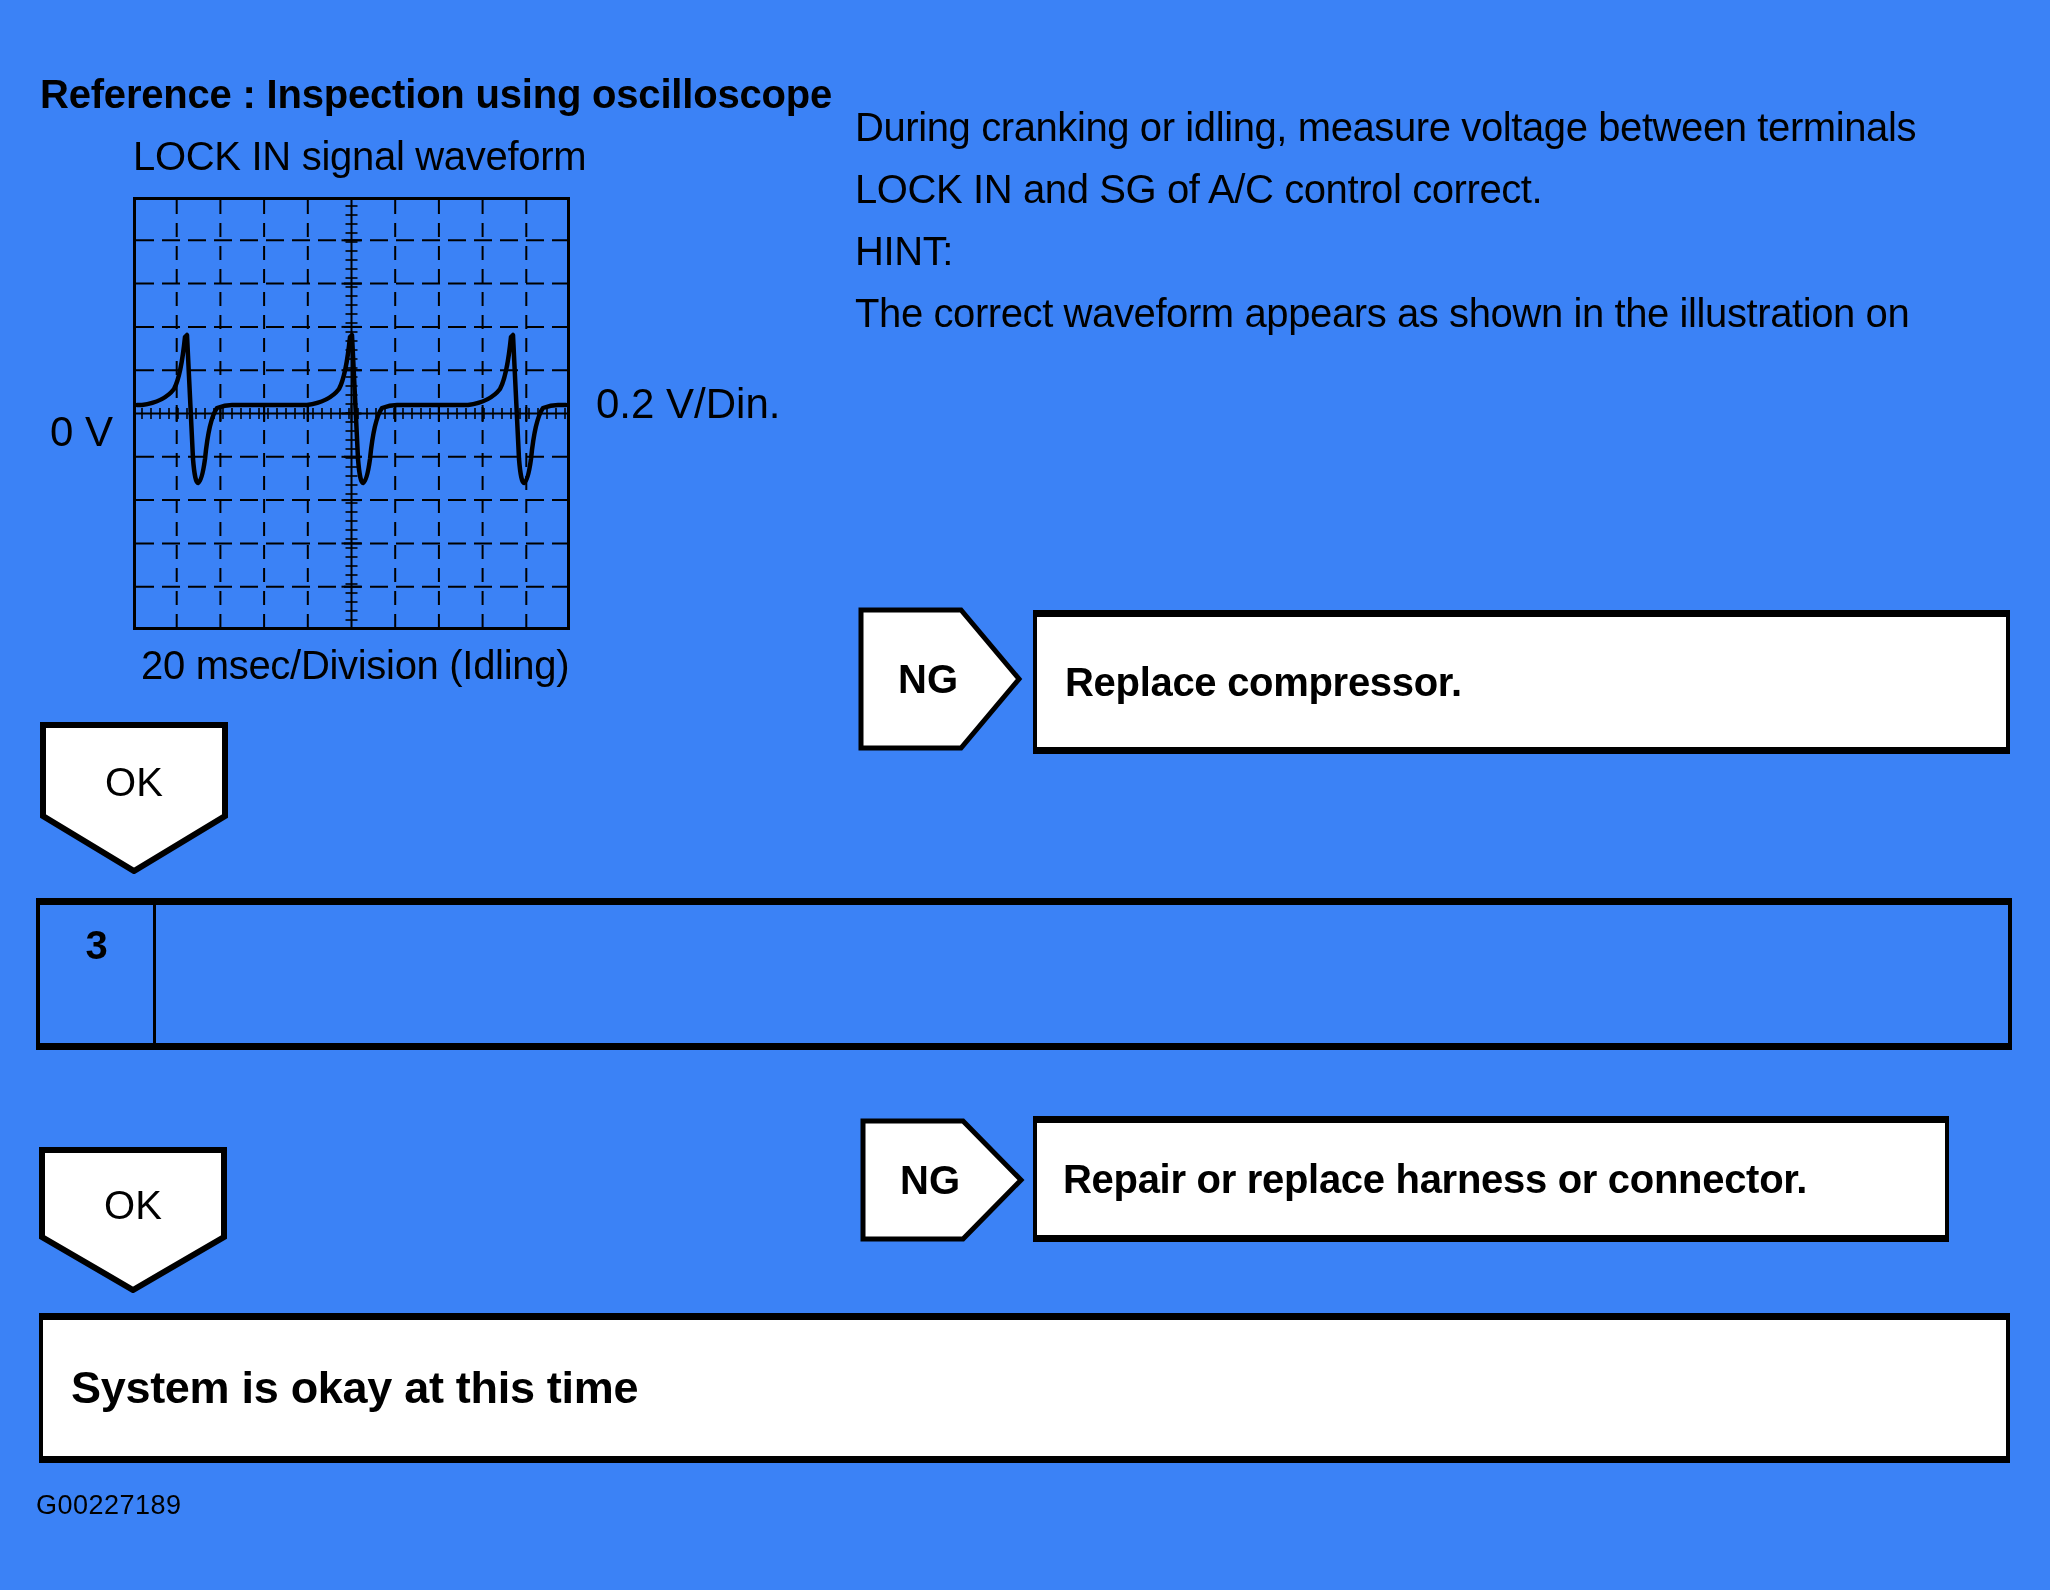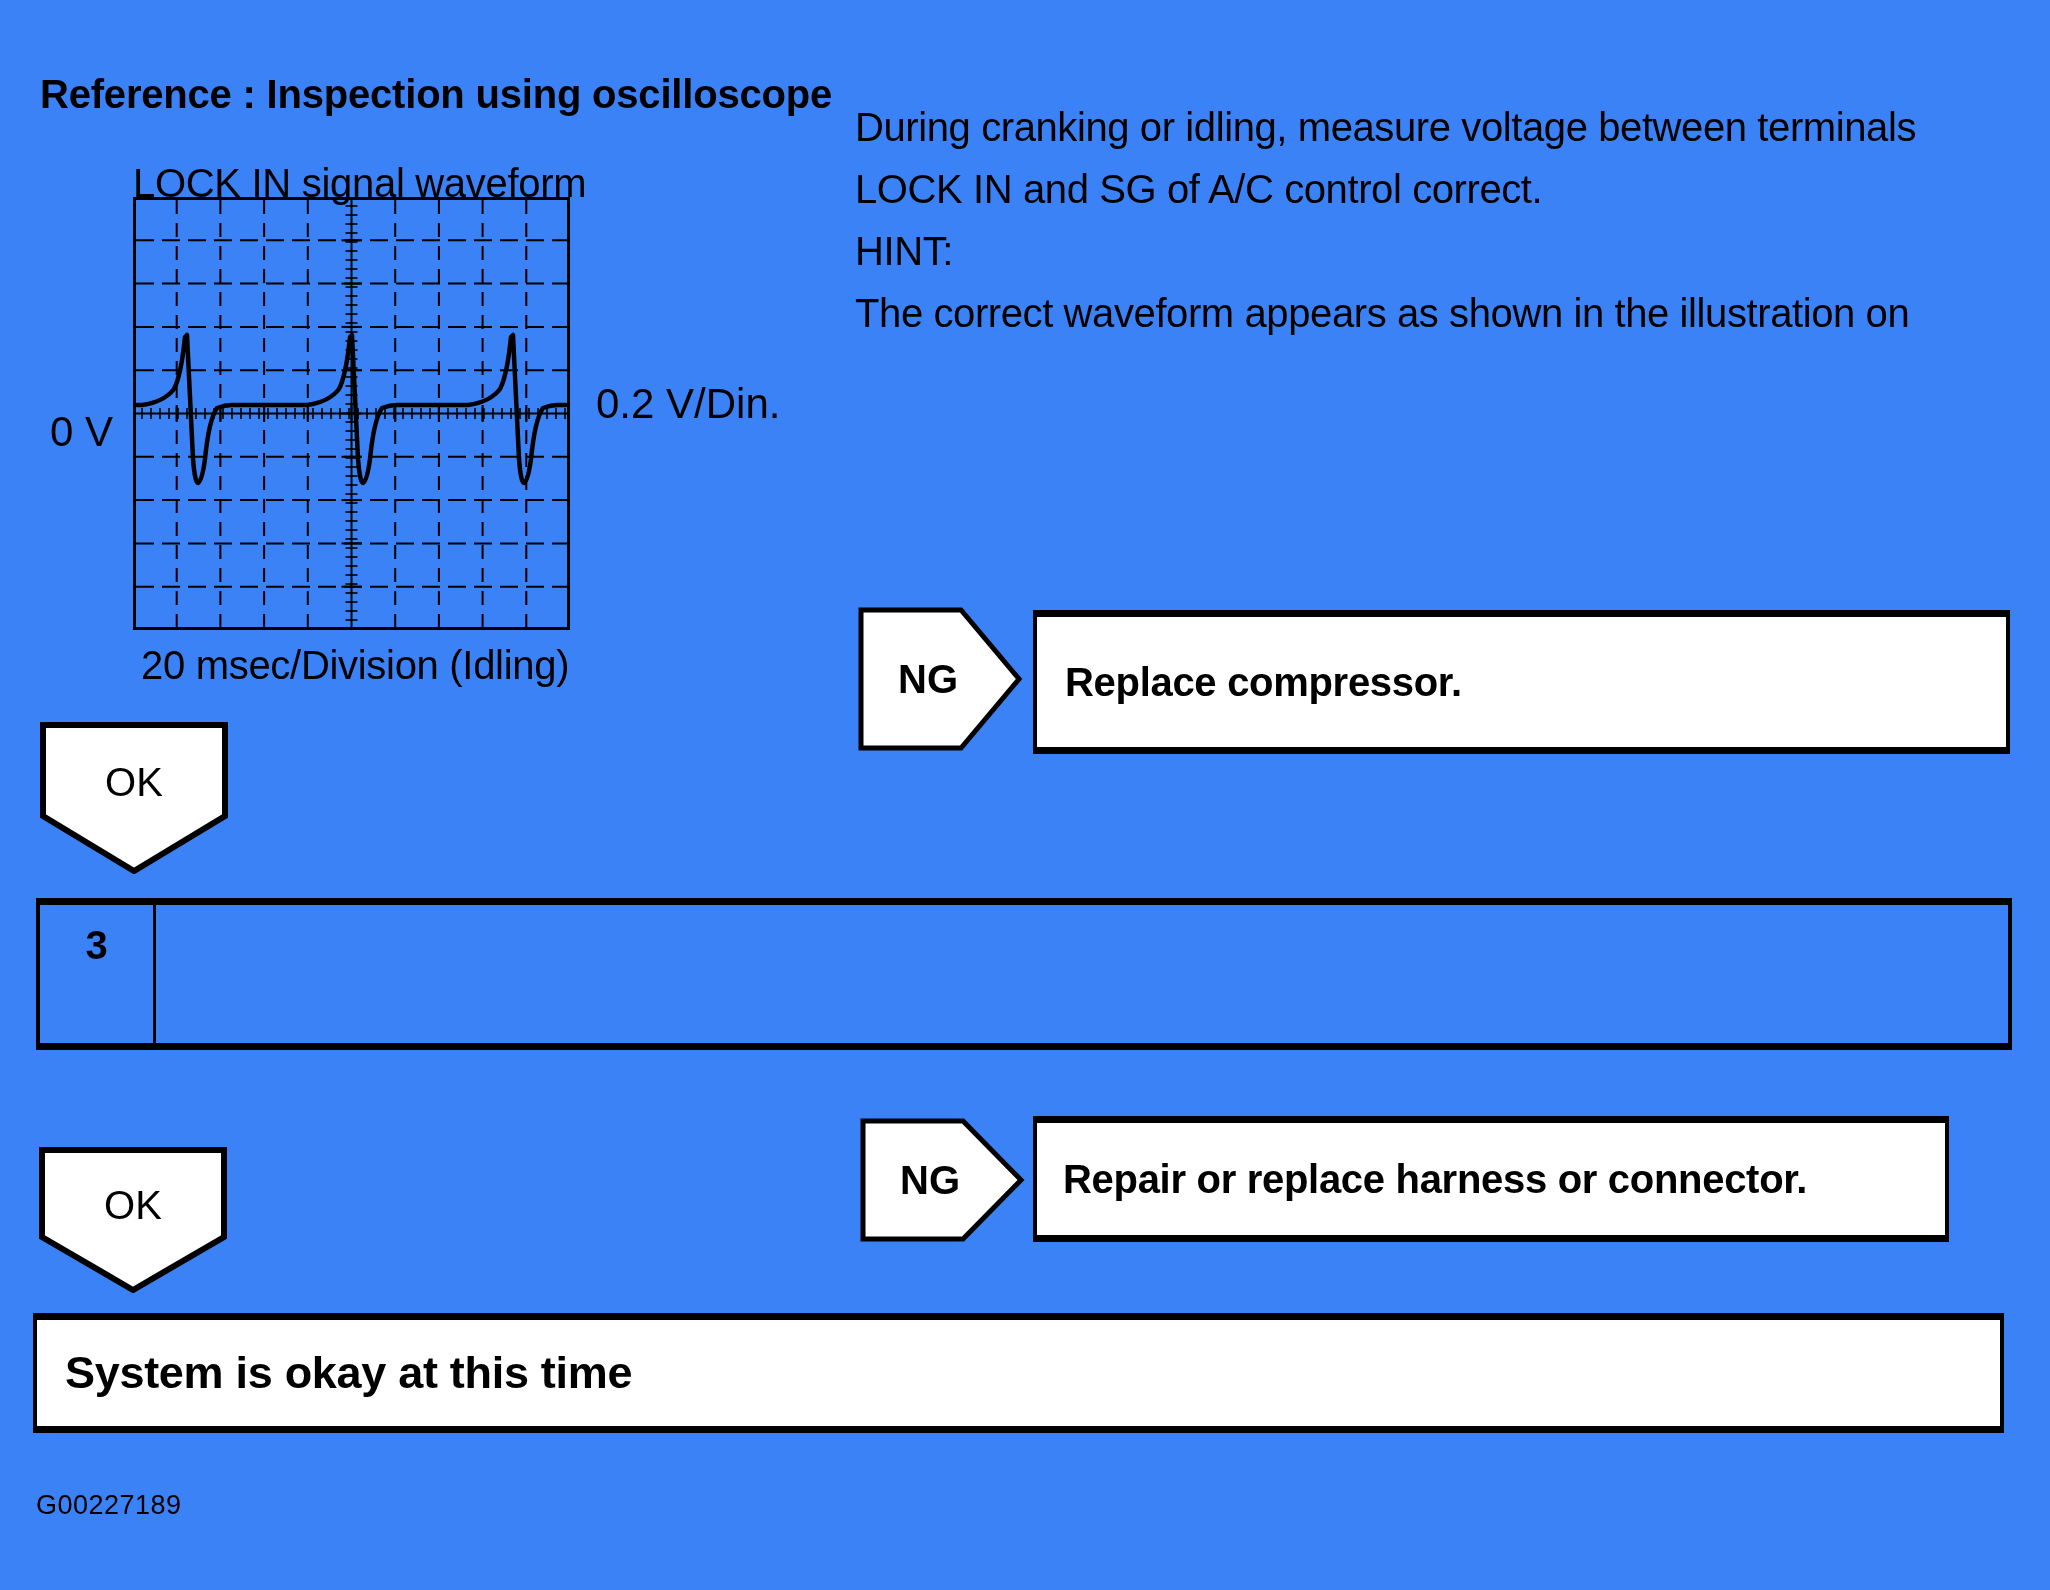--- a/index.html
+++ b/index.html
@@ -3,37 +3,37 @@
 <meta charset="utf-8">
 <style>
   html,body{margin:0;padding:0;background:#e8e8e8;}
   #page{
     position:relative;width:2050px;height:1590px;background:#3b82f6;
     font-family:"Liberation Sans", sans-serif;color:#000;overflow:hidden;
   }
   .abs{position:absolute;}
   .t{white-space:nowrap;}
   #title{left:40px;top:72px;font-size:40px;font-weight:bold;letter-spacing:-0.2px;}
-  #scope-title{left:133px;top:134px;width:437px;text-align:center;font-size:40px;letter-spacing:-0.3px;margin-top:27px;}
+  #scope-title{left:133px;top:134px;width:437px;text-align:center;font-size:40px;letter-spacing:-0.3px;}
   #scope-wrap{left:133px;top:197px;width:437px;height:433px;}
   #zero-label{left:50px;top:408px;font-size:42px;}
   #vdiv-label{left:596px;top:380px;font-size:42px;}
   #time-label{left:141px;top:643px;font-size:40px;letter-spacing:-0.3px;}
   #instr{left:855px;top:96px;width:1190px;font-size:40px;line-height:62px;letter-spacing:-0.4px;}
   .instr-line{height:62px;}
 
   .flowbox{
     position:absolute;background:#fff;border:4px solid #000;
     border-top-width:7px;border-bottom-width:7px;
     display:flex;align-items:center;font-weight:bold;font-size:40px;letter-spacing:-0.3px;
     box-sizing:border-box;
   }
   #replace-box{left:1033px;top:610px;width:977px;height:144px;padding-left:28px;}
   #repair-box{left:1033px;top:1116px;width:916px;height:126px;padding-left:26px;}
-  #final-box{left:33px;top:1313px;width:1971px;height:120px;padding-left:28px;font-size:45px;}
+  #final-box{left:39px;top:1313px;width:1971px;height:150px;padding-left:28px;font-size:45px;}
 
   .ng-wrap{position:absolute;width:165px;height:144px;}
   #ng1{left:858px;top:607px;}
   #ng2{left:860px;top:1118px;height:124px;}
   .ng-label{position:absolute;left:0;top:0;width:140px;height:100%;
     display:flex;align-items:center;justify-content:center;
     font-weight:bold;font-size:40px;}
   .ok-wrap{position:absolute;width:188px;height:152px;}
   #ok1{left:40px;top:722px;}
   #ok2{left:39px;top:1147px;height:146px;}

